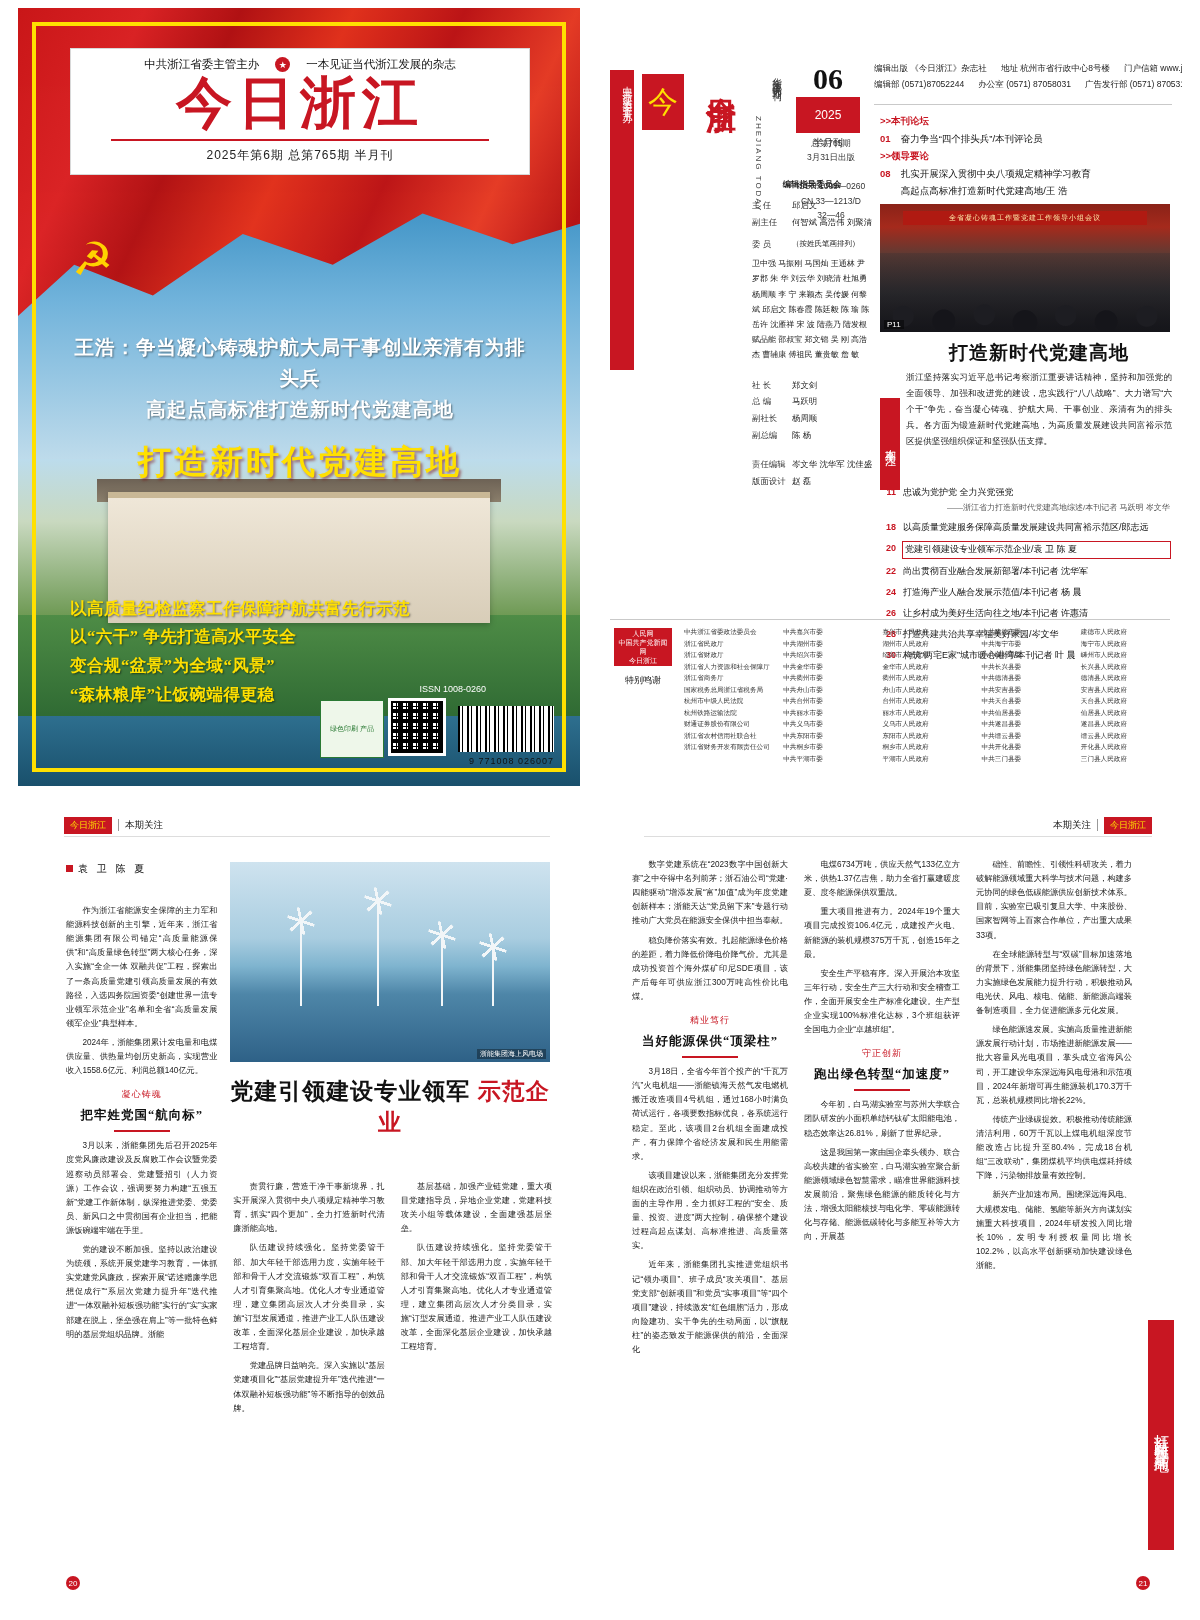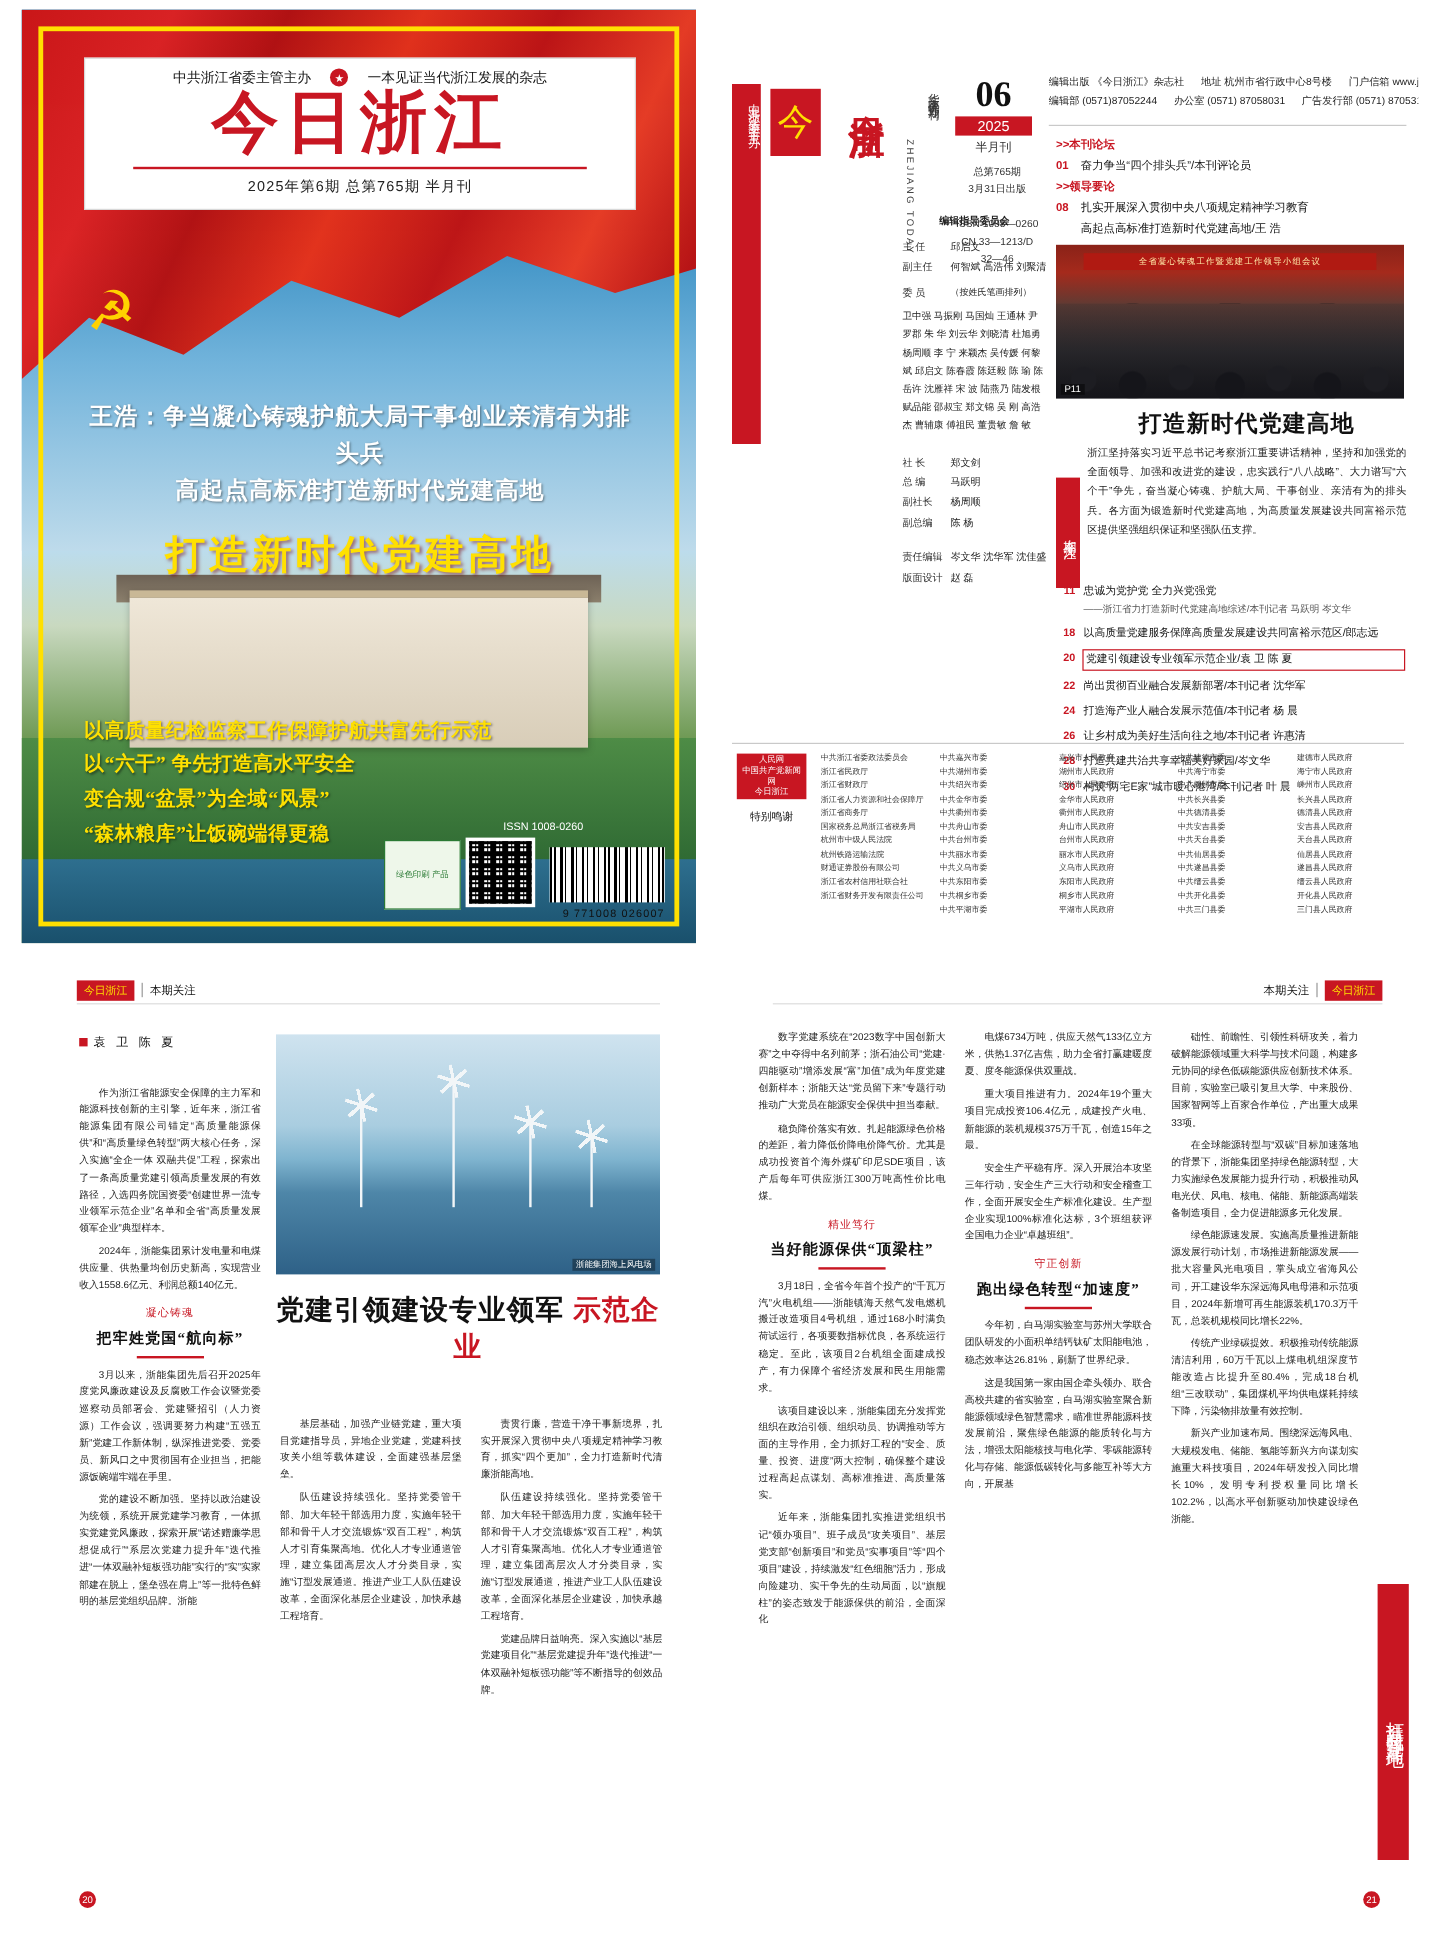--- a/index.html
+++ b/index.html
@@ -74,21 +74,21 @@
      writing-mode:vertical-rl;text-orientation:upright;font-size:10px;letter-spacing:3px;padding-top:8px;box-sizing:border-box;}
   .toc-logo{position:absolute;left:44px;top:66px;width:42px;height:56px;background:#c81622;color:#ffe000;
      display:flex;align-items:center;justify-content:center;font-size:30px;font-family:"Liberation Serif",serif;}
   .toc-cnname{position:absolute;left:92px;top:60px;width:62px;text-align:center;}
   .toc-cnname .big{font-family:"Liberation Serif",serif;color:#c81622;font-size:30px;font-weight:bold;
      writing-mode:vertical-rl;letter-spacing:2px;line-height:1;}
   .toc-enname{position:absolute;left:156px;top:108px;font-size:8px;color:#444;writing-mode:vertical-rl;letter-spacing:2px;}
   .toc-vert-note{position:absolute;left:172px;top:62px;font-size:9.5px;color:#333;writing-mode:vertical-rl;letter-spacing:2px;}
   .toc-issue{position:absolute;left:198px;top:56px;width:64px;text-align:center;}
   .toc-issue .num{font-family:"Liberation Serif",serif;font-size:30px;font-weight:bold;color:#111;line-height:1;}
-  .toc-issue .yr{background:#c81622;color:#fff;font-size:12px;padding:1px 0;margin-top:3px;}
+  .toc-issue .yr{background:#c81622;color:#fff;font-size:12px;padding:11px 0;margin-top:3px;}
   .toc-issue .per{font-size:10px;color:#333;margin-top:3px;}
   .toc-meta{position:absolute;left:276px;top:52px;right:10px;font-size:8.5px;color:#222;line-height:1.9;}
   .toc-meta .row{display:flex;gap:14px;}
   .toc-meta .row span{white-space:nowrap;}
   .toc-meta-rule{position:absolute;left:276px;top:96px;right:10px;height:1px;background:#c9c9c9;}
   .toc-issue-info{position:absolute;left:196px;top:128px;width:74px;font-size:8.5px;color:#333;line-height:1.7;text-align:center;}
 
   .toc-headlines{position:absolute;left:282px;top:104px;right:12px;font-size:9.5px;line-height:1.85;color:#111;}
   .toc-headlines .sec{color:#c81622;font-weight:bold;}
   .toc-headlines .num{color:#c81622;font-weight:bold;display:inline-block;width:18px;}
@@ -116,21 +116,21 @@
   .toc-focus-body{position:absolute;left:308px;top:362px;width:266px;font-size:8.6px;line-height:1.85;color:#222;text-align:justify;}
   .toc-board-col{position:absolute;left:154px;top:168px;width:120px;font-size:8.4px;line-height:2;color:#222;}
   .bt{text-align:center;font-weight:bold;margin-bottom:4px;}
   .brow{display:flex;gap:6px;}
   .brow .k{width:34px;color:#333;}
 
   .toc-list{position:absolute;left:282px;top:478px;right:12px;font-size:9px;color:#111;line-height:1.55;}
   .toc-list .item{display:flex;gap:7px;margin-bottom:7px;align-items:flex-start;}
   .toc-list .pg{color:#c81622;font-weight:bold;width:16px;text-align:right;flex:0 0 16px;}
   .toc-list .txt{flex:1;}
-  .toc-list .sub{display:block;color:#555;font-size:8px;margin-top:2px;}
+  .toc-list .sub{display:block;color:#555;font-size:8px;margin-top:2px;margin-left:44px;}
   .toc-list .hl{outline:1px solid #c81622;padding:1px 2px;}
 
   .toc-footer{position:absolute;left:12px;bottom:8px;right:12px;height:152px;border-top:1px solid #c9c9c9;padding-top:6px;}
   .tf-logo{position:absolute;left:4px;top:8px;width:58px;height:38px;background:#c81622;color:#fff;font-size:7px;
      display:flex;align-items:center;justify-content:center;text-align:center;line-height:1.3;padding:2px;box-sizing:border-box;}
   .tf-tag{position:absolute;left:4px;top:54px;width:58px;font-size:9px;color:#111;text-align:center;}
   .tf-cols{position:absolute;left:74px;top:6px;right:0;display:flex;gap:10px;font-size:6.6px;line-height:1.75;color:#333;}
   .tf-cols div{flex:1;}
 
   
@@ -484,29 +484,29 @@
             <div class="small">凝心铸魂</div>
             <div class="big">把牢姓党国“航向标”</div>
             <div class="ln"></div>
           </div>
           <p>3月以来，浙能集团先后召开2025年度党风廉政建设及反腐败工作会议暨党委巡察动员部署会、党建暨招引（人力资源）工作会议，强调要努力构建“五强五新”党建工作新体制，纵深推进党委、党委员、新风口之中贯彻国有企业担当，把能源饭碗端牢端在手里。</p>
           <p>党的建设不断加强。坚持以政治建设为统领，系统开展党建学习教育，一体抓实党建党风廉政，探索开展“诺述赠廉学思想促成行”“系层次党建力提升年”迭代推进“一体双融补短板强功能”实行的“实”实家部建在脱上，堡垒强在肩上”等一批特色鲜明的基层党组织品牌。浙能</p>
         </div>
         <div class="col">
           <div class="spacer-photo"></div>
           <div class="spacer-title"></div>
-          <p>基层基础，加强产业链党建，重大项目党建指导员，异地企业党建，党建科技攻关小组等载体建设，全面建强基层堡垒。</p>
-          <p>队伍建设持续强化。坚持党委管干部、加大年轻干部选用力度，实施年轻干部和骨干人才交流锻炼“双百工程”，构筑人才引育集聚高地。优化人才专业通道管理，建立集团高层次人才分类目录，实施“订型发展通道。推进产业工人队伍建设改革，全面深化基层企业建设，加快承越工程培育。</p>
+          <p>责贯行廉，营造干净干事新境界，扎实开展深入贯彻中央八项规定精神学习教育，抓实“四个更加”，全力打造新时代清廉浙能高地。</p>
+          <p>队伍建设持续强化。坚持党委管干部、加大年轻干部选用力度，实施年轻干部和骨干人才交流锻炼“双百工程”，构筑人才引育集聚高地。优化人才专业通道管理，建立集团高层次人才分类目录，实施“订型发展通道，推进产业工人队伍建设改革，全面深化基层企业建设，加快承越工程培育。</p>
+          <p>党建品牌日益响亮。深入实施以“基层党建项目化”“基层党建提升年”迭代推进“一体双融补短板强功能”等不断指导的创效品牌。</p>
         </div>
         <div class="col">
           <div class="spacer-photo"></div>
           <div class="spacer-title"></div>
-          <p>责贯行廉，营造干净干事新境界，扎实开展深入贯彻中央八项规定精神学习教育，抓实“四个更加”，全力打造新时代清廉浙能高地。</p>
-          <p>队伍建设持续强化。坚持党委管干部、加大年轻干部选用力度，实施年轻干部和骨干人才交流锻炼“双百工程”，构筑人才引育集聚高地。优化人才专业通道管理，建立集团高层次人才分类目录，实施“订型发展通道，推进产业工人队伍建设改革，全面深化基层企业建设，加快承越工程培育。</p>
-          <p>党建品牌日益响亮。深入实施以“基层党建项目化”“基层党建提升年”迭代推进“一体双融补短板强功能”等不断指导的创效品牌。</p>
+          <p>基层基础，加强产业链党建，重大项目党建指导员，异地企业党建，党建科技攻关小组等载体建设，全面建强基层堡垒。</p>
+          <p>队伍建设持续强化。坚持党委管干部、加大年轻干部选用力度，实施年轻干部和骨干人才交流锻炼“双百工程”，构筑人才引育集聚高地。优化人才专业通道管理，建立集团高层次人才分类目录，实施“订型发展通道。推进产业工人队伍建设改革，全面深化基层企业建设，加快承越工程培育。</p>
         </div>
       </div>
 
       <div class="pgnum">
         <span class="circ">20</span>
       </div>
     </div>
   </div>
 
   <div class="quad" id="q-right">

